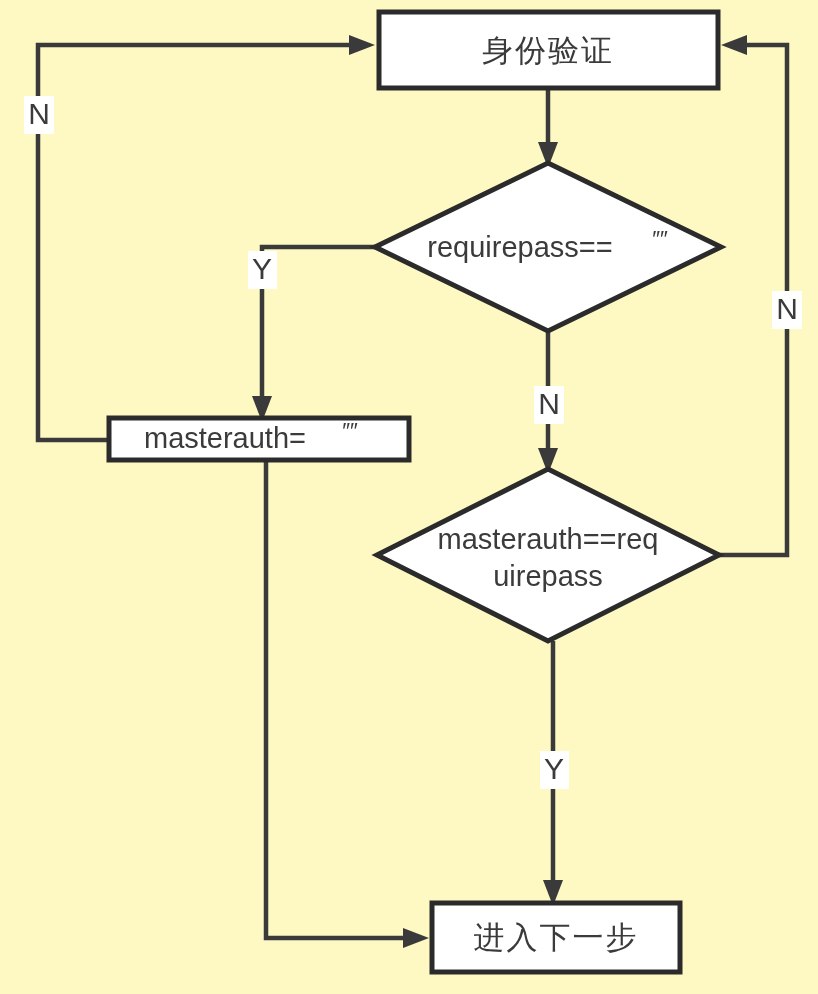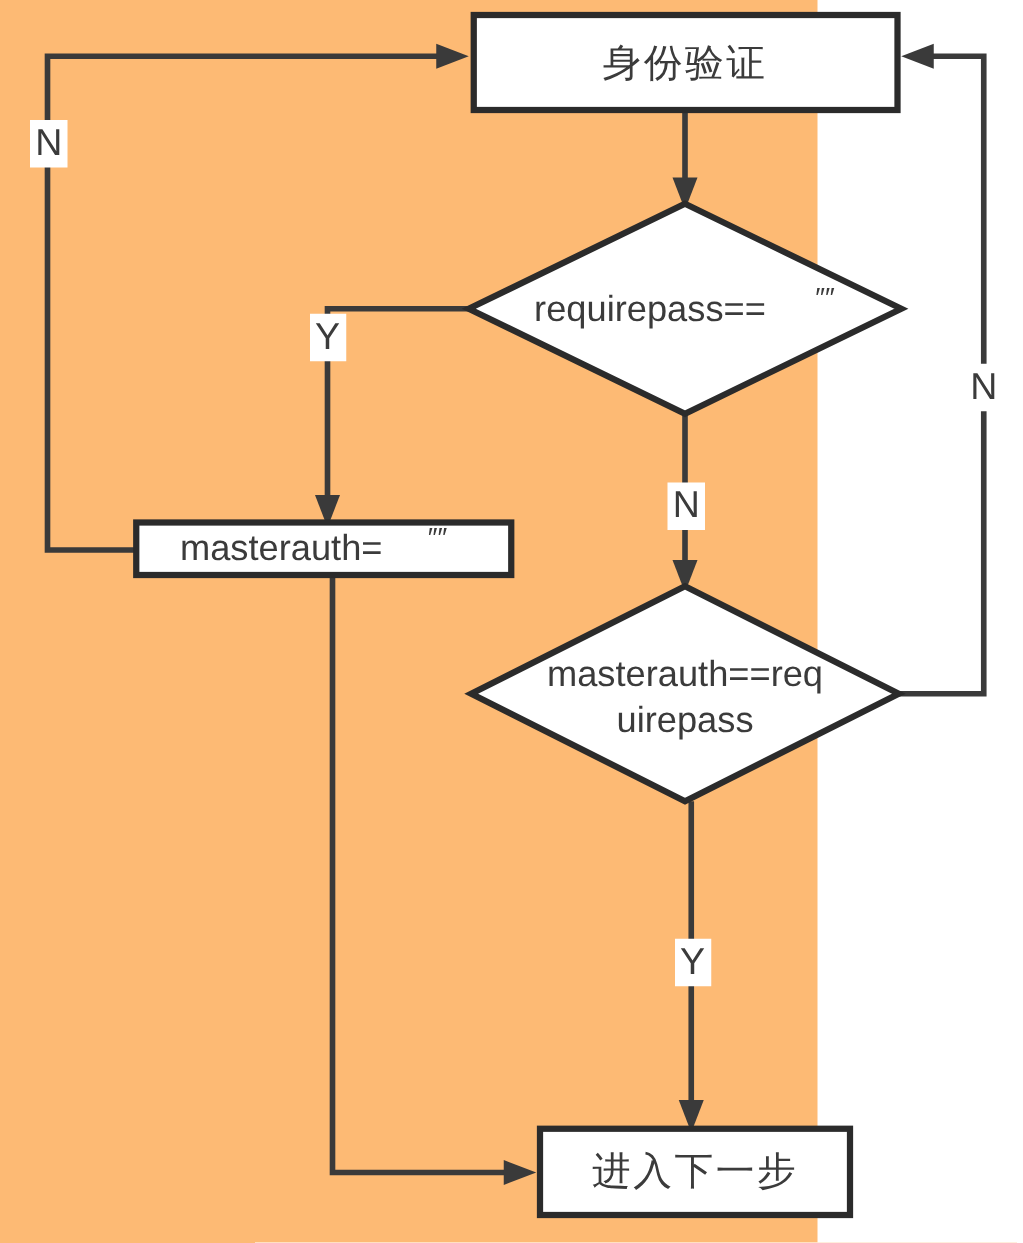--- a/index.html
+++ b/index.html
@@ -9,23 +9,23 @@
     background: #ffffff;
   }
   body {
     width: 818px;
     height: 994px;
     overflow: hidden;
     font-family: "Liberation Sans", "DejaVu Sans", sans-serif;
   }
   #flow-root {
     position: relative;
-    width: 654px;
+    width: 818px;
     height: 994px;
-    background: #fdba74;
+    background: #fef9c3;
   }
   svg#flow-svg {
     display: block;
     width: 818px;
     height: 994px;
   }
   .node-shape {
     fill: #ffffff;
     stroke: #2b2b2b;
     stroke-width: 5;

